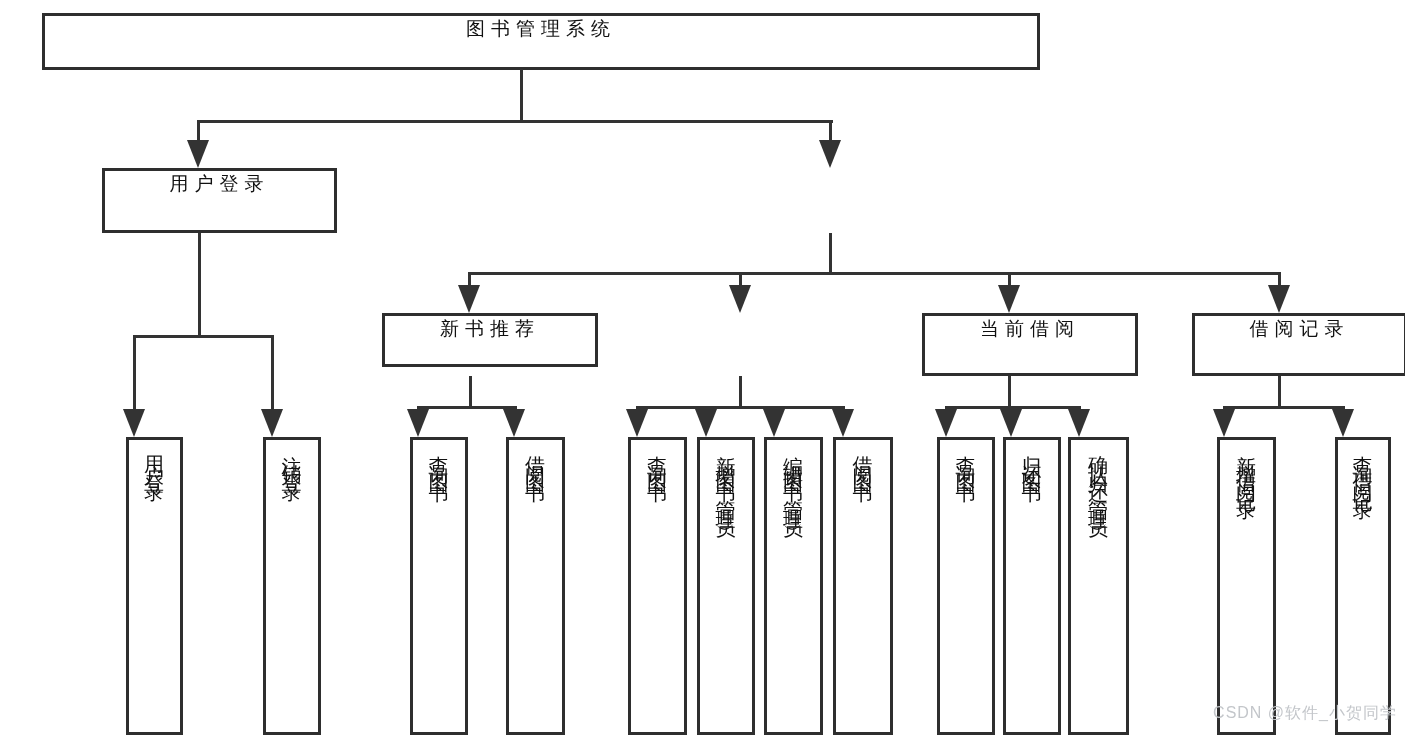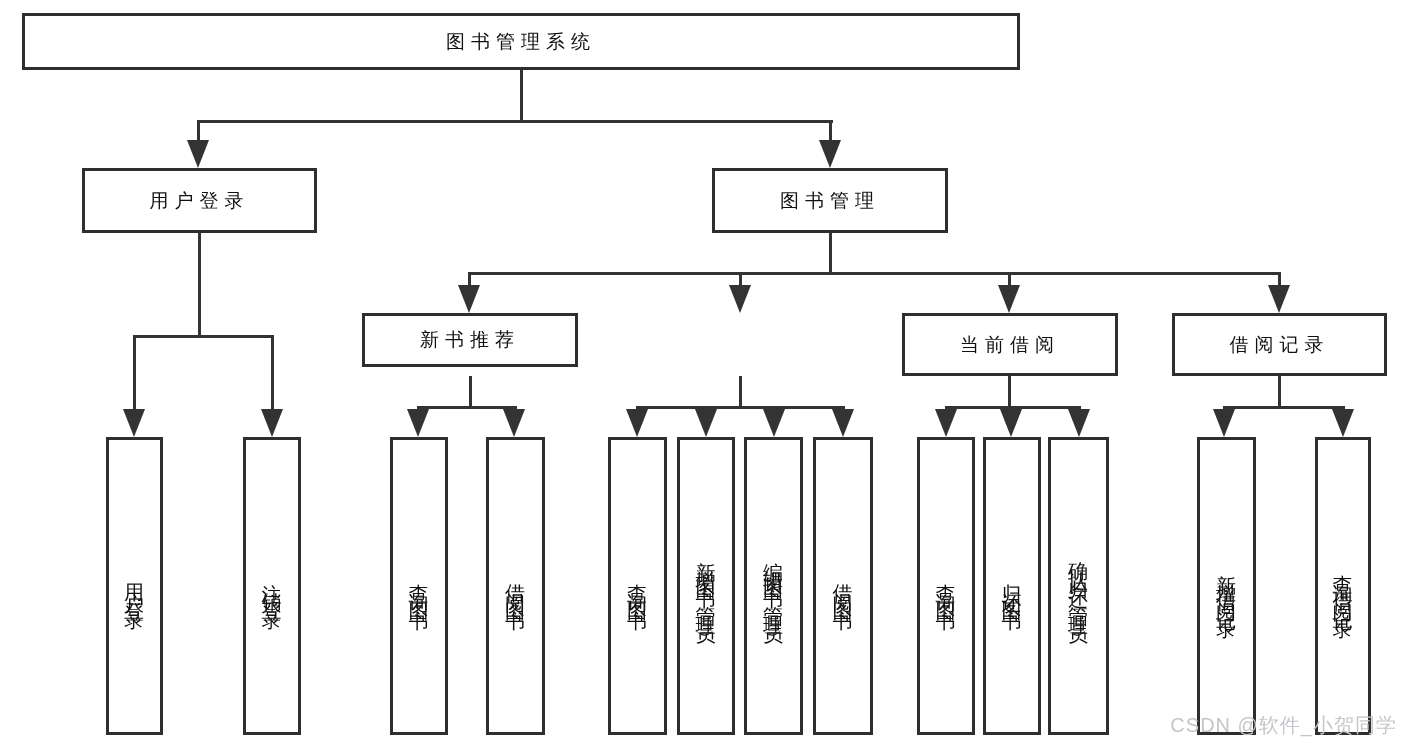--- a/index.html
+++ b/index.html
@@ -8,22 +8,23 @@
     width:1405px;height:747px;
     background:#ffffff;
     font-family:"Liberation Sans","DejaVu Sans",sans-serif;
     overflow:hidden;
   }
   .box{
     position:absolute;
     box-sizing:border-box;
     border:3px solid #2e2e2e;
     background:#ffffff;
-    display:flex;align-items:center;justify-content:center;
+    display:flex;align-items:flex-start;justify-content:center;
     color:#111111;
+    margin-left:20px;
   }
   .box .hlabel{
     font-size:19px;
     letter-spacing:6px;
     white-space:nowrap;
     color:#111111;
   }
   .box .vlabel{
     writing-mode:vertical-rl;
     text-orientation:mixed;
@@ -36,41 +37,38 @@
   .vline{position:absolute;width:3px;background:#333333;}
   .hline{position:absolute;height:3px;background:#333333;}
   .arrow{
     position:absolute;width:0;height:0;
     border-left:11px solid transparent;
     border-right:11px solid transparent;
     border-top:28px solid #333333;
   }
   .watermark{
     position:absolute;
-    right:8px;bottom:8px;
-    font-size:20px;
+    right:8px;bottom:23px;
+    font-size:16px;
     color:#c3c6ca;
     letter-spacing:1px;
     white-space:nowrap;
   }
 </style>
 </head>
 <body>
 
 <div class="stage">
 
   <div class="box" style="left:22px;top:13px;width:998px;height:57px">
     <span class="hlabel">图书管理系统</span>
   </div>
 
   <div class="box" style="left:82px;top:168px;width:235px;height:65px">
     <span class="hlabel">用户登录</span>
-  </div>
-  <div class="box" style="left:712px;top:168px;width:236px;height:65px">
-    <span class="hlabel">图书管理</span>
   </div>
 
   <div class="box" style="left:362px;top:313px;width:216px;height:54px">
     <span class="hlabel">新书推荐</span>
   </div>
   <div class="box" style="left:1172px;top:313px;width:215px;height:63px">
     <span class="hlabel">借阅记录</span>
   </div>
   <div class="box" style="left:902px;top:313px;width:216px;height:63px">
     <span class="hlabel">当前借阅</span>

